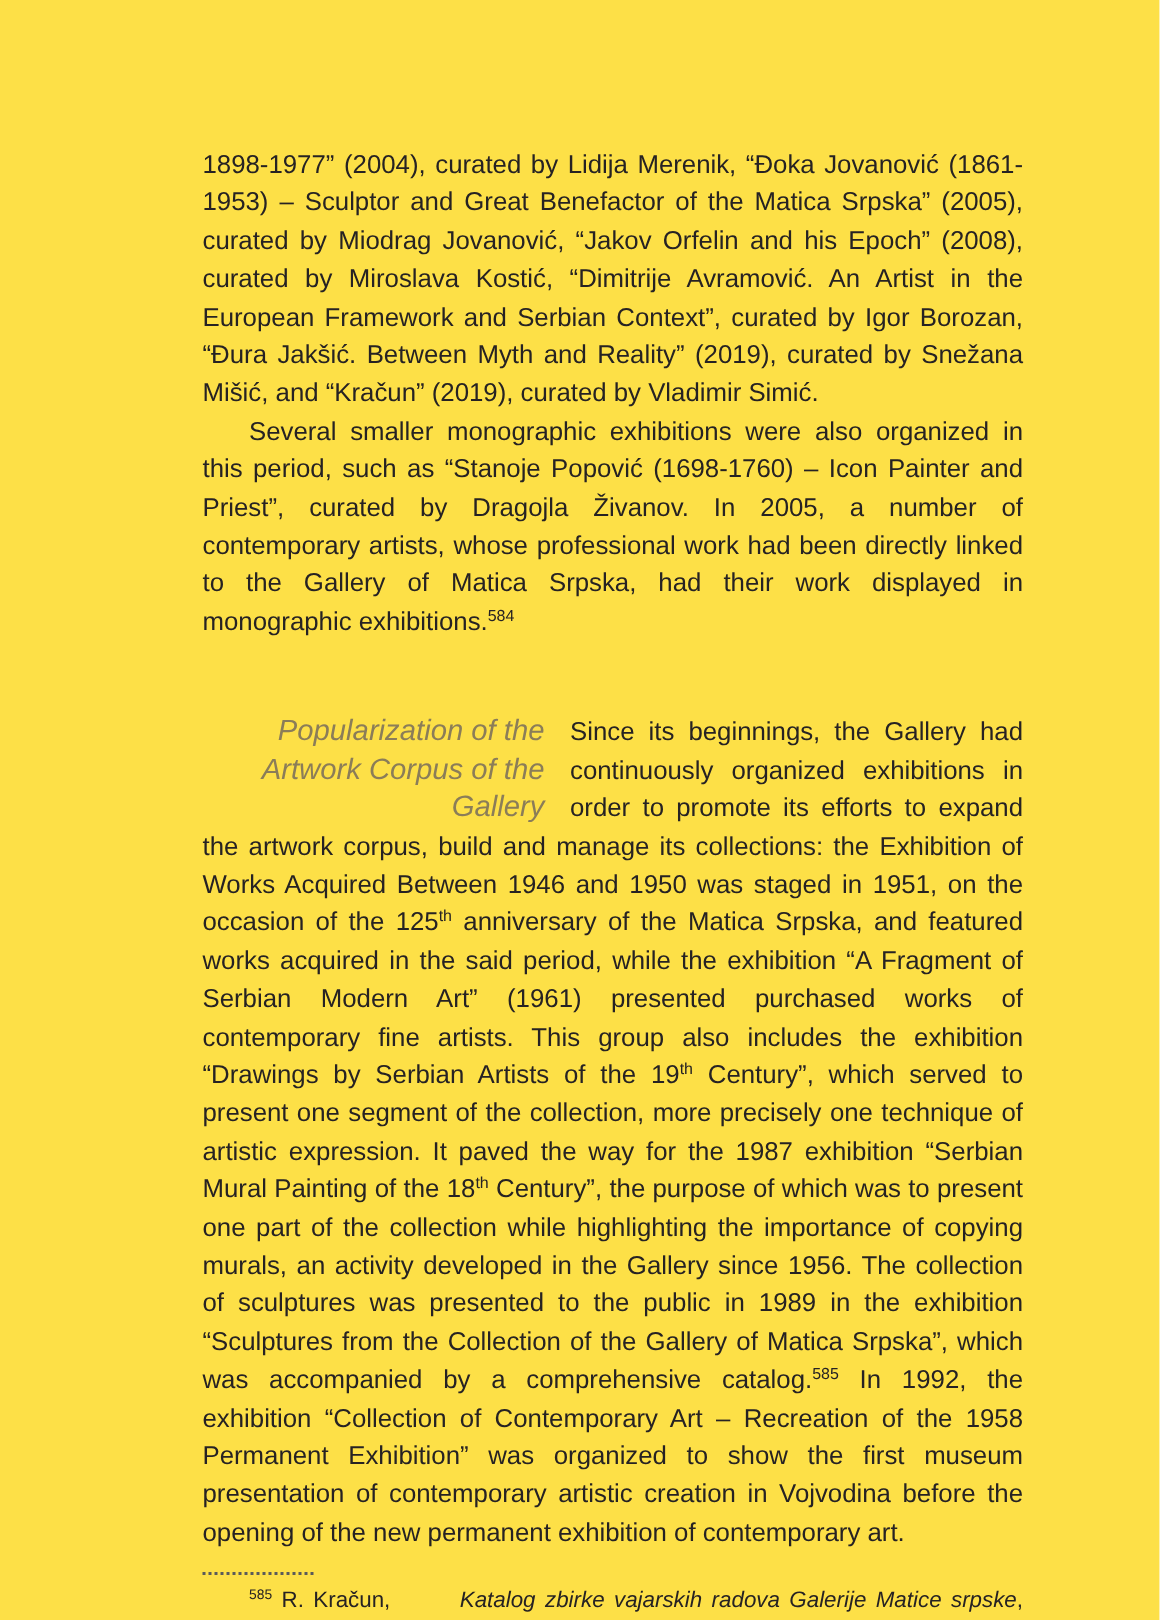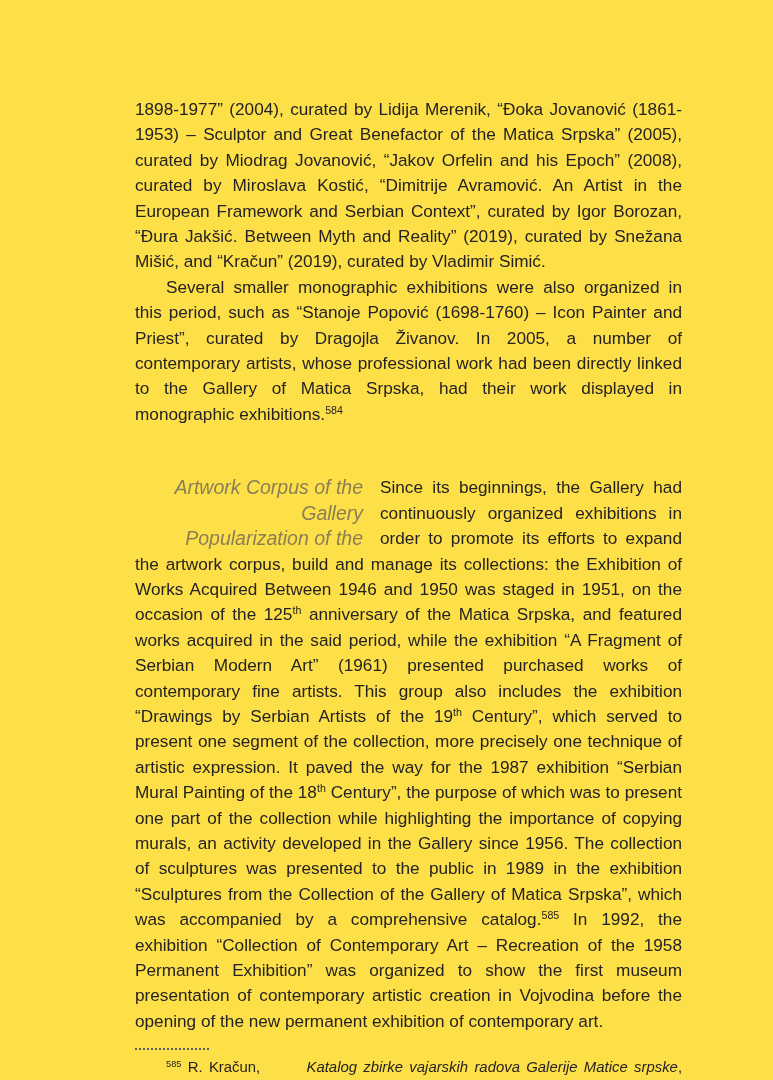--- a/index.html
+++ b/index.html
@@ -66,22 +66,22 @@
 
 <div class="page">
   <div class="text-block">
 
     <p class="body"><span>1898-1977” (2004), curated by Lidija Merenik, “Đoka Jovanović (1861-1953) – Sculptor and Great Benefactor of the Matica Srpska” (2005), curated by Miodrag Jovanović, “Jakov Orfelin and his Epoch” (2008), curated by Miroslava Kostić, “Dimitrije Avramović. An Artist in the European Framework and Serbian Context”, curated by Igor Borozan, “Đura Jakšić. Between Myth and Reality” (2019), curated by Snežana Mišić, and “Kračun” (2019), curated by Vladimir Simić.</span></p>
 
     <p class="body indent"><span>Several smaller monographic exhibitions were also organized in this period, such as “Stanoje Popović (1698-1760) – Icon Painter and Priest”, curated by Dragojla Živanov. In 2005, a number of contemporary artists, whose professional work had been directly linked to the Gallery of Matica Srpska, had their work displayed in monographic exhibitions.</span><sup>584</sup></p>
 
     <div class="section">
       <div class="side-heading">
+        <span>Popularization of the</span>
         <span>Artwork Corpus of the Gallery</span>
-        <span>Popularization of the</span>
       </div>
       <p class="body"><span>Since its beginnings, the Gallery had continuously organized exhibitions in order to promote its efforts to expand the artwork corpus, build and manage its collections: the Exhibition of Works Acquired Between 1946 and 1950 was staged in 1951, on the occasion of the 125</span><sup>th</sup><span> anniversary of the Matica Srpska, and featured works acquired in the said period, while the exhibition “A Fragment of Serbian Modern Art” (1961) presented purchased works of contemporary fine artists. This group also includes the exhibition “Drawings by Serbian Artists of the 19</span><sup>th</sup><span> Century”, which served to present one segment of the collection, more precisely one technique of artistic expression. It paved the way for the 1987 exhibition “Serbian Mural Painting of the 18</span><sup>th</sup><span> Century”, the purpose of which was to present one part of the collection while highlighting the importance of copying murals, an activity developed in the Gallery since 1956. The collection of sculptures was presented to the public in 1989 in the exhibition “Sculptures from the Collection of the Gallery of Matica Srpska”, which was accompanied by a comprehensive catalog.</span><sup>585</sup><span> In 1992, the exhibition “Collection of Contemporary Art – Recreation of the 1958 Permanent Exhibition” was organized to show the first museum presentation of contemporary artistic creation in Vojvodina before the opening of the new permanent exhibition of contemporary art.</span></p>
     </div>
 
     <div class="footnote-sep"></div>
 
 
     <p class="footnote"><sup>585</sup><span> R. Kračun, </span><em>Katalog zbirke vajarskih radova Galerije Matice srpske</em><span>, [The Catalog of Sculptures from the Collection of the Gallery of Matica Srpska], The Gallery of Matica Srpska, Novi Sad, 1989.</span></p>
 
   </div>

